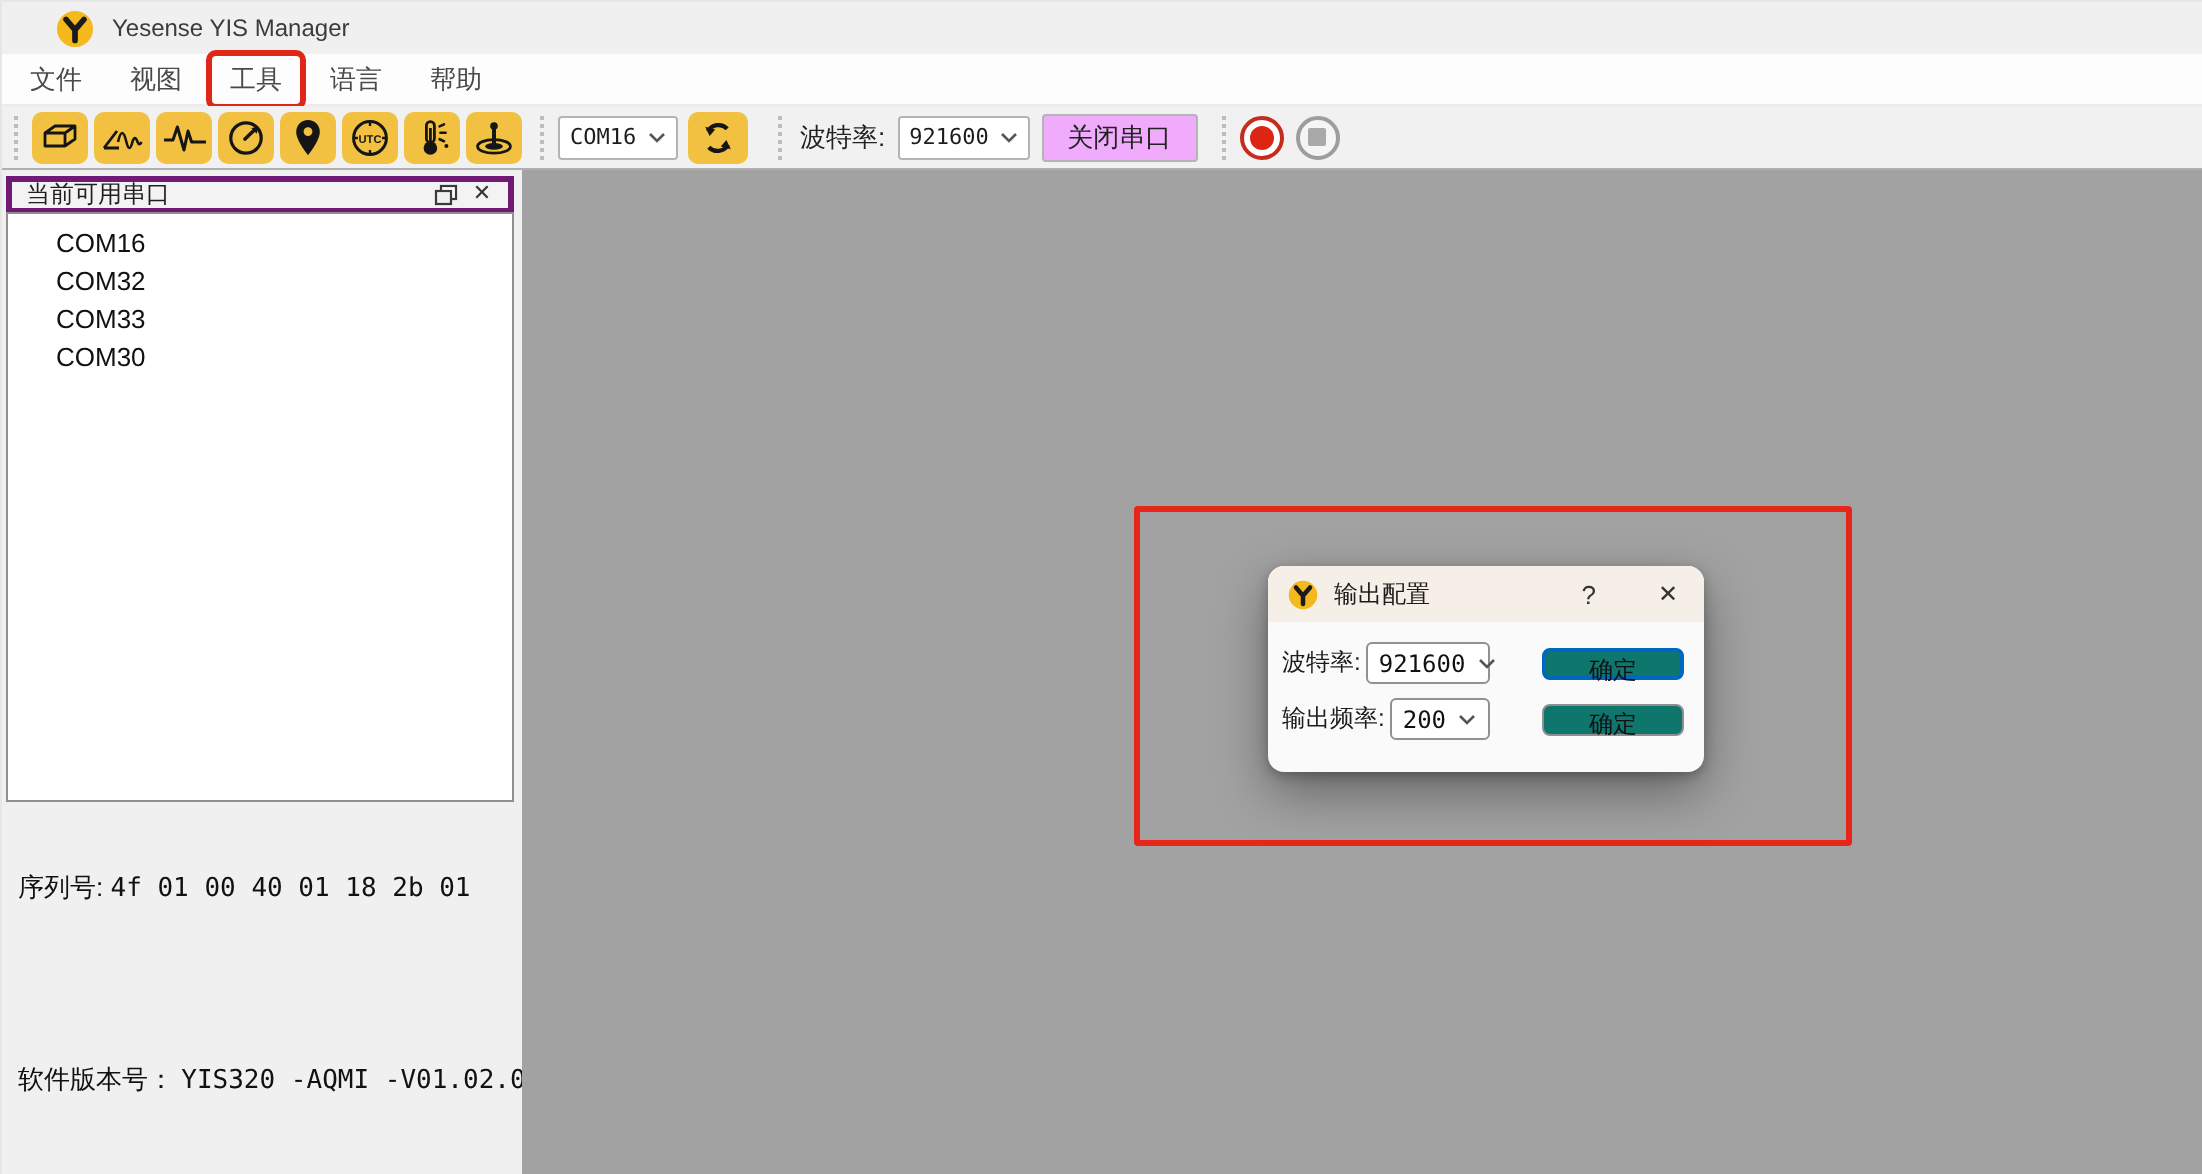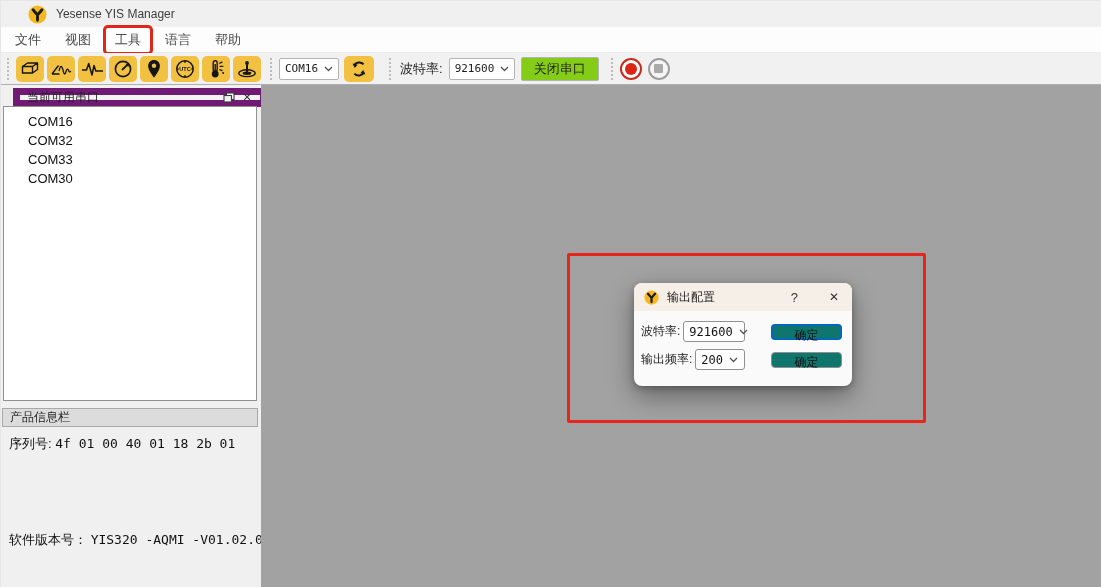--- a/index.html
+++ b/index.html
@@ -24,33 +24,33 @@
            border-bottom:1px solid #b0b0b0;display:flex;align-items:center;}
   .tb-grip{width:4px;height:22px;border-left:2px dotted #bdbdbd;margin:0 5px 0 6px;}
   .tb-btn{width:28px;height:26px;border-radius:5px;background:#f2c141;border:none;
           display:flex;align-items:center;justify-content:center;margin-right:3px;padding:0;cursor:pointer;}
   .tb-btn svg{display:block;}
   .select{height:22px;background:#fff;border:1px solid #b4b4b4;border-radius:2px;
           display:flex;align-items:center;padding:0 5px;cursor:pointer;}
   .sel-text{font-size:11px;color:#1c1c1c;font-family:"DejaVu Sans Mono",monospace;flex:1 1 auto;}
   .chev{margin-left:6px;flex:0 0 auto;display:flex;}
   .tb-label{font-size:13px;color:#222;margin:0 6px 0 2px;}
-  .btn-plain{height:24px;background:#84cc16;border:1px solid #b4b4b4;border-radius:2px;
+  .btn-plain{height:24px;background:#f0abfc;border:1px solid #b4b4b4;border-radius:2px;
              font-size:13px;color:#222;padding:0 12px;margin-left:6px;cursor:pointer;}
   .rec-btn{width:22px;height:22px;border-radius:50%;border:2px solid #c62b1c;background:#fff;
            display:flex;align-items:center;justify-content:center;margin-right:6px;cursor:pointer;padding:0;}
   .rec-dot{width:12px;height:12px;border-radius:50%;background:#dd2513;}
   .stop-btn{width:22px;height:22px;border-radius:50%;border:2px solid #9d9d9d;background:#f5f5f5;
             display:flex;align-items:center;justify-content:center;cursor:pointer;padding:0;}
   .stop-sq{width:9px;height:9px;border-radius:1px;background:#a9a9a9;}
 
   
   .leftcol{position:absolute;left:0;top:84px;width:260px;height:503px;background:#f0f0f0;}
-  .dock-header{position:absolute;left:12px;top:3px;width:254px;height:19px;background:#f3f3f3;
-               border:7px solid #701a75;display:flex;align-items:center;padding:0 4px 0 7px;}
+  .dock-header{position:absolute;left:2px;top:3px;width:254px;height:19px;background:#f3f3f3;
+               border:3px solid #701a75;display:flex;align-items:center;padding:0 4px 0 7px;}
   .dock-title{font-size:12px;color:#1f1f1f;flex:1 1 auto;}
   .dock-hbtn{width:18px;height:15px;display:flex;align-items:center;justify-content:center;
              background:transparent;border:none;cursor:pointer;padding:0;}
   .dock-close{font-size:11px;color:#333;font-weight:bold;line-height:1;}
   .port-list{position:absolute;left:2px;top:21px;width:254px;height:295px;background:#fff;
              border:1px solid #8f8f8f;padding-top:5px;}
   .port-item{font-size:13px;color:#111;padding:1.5px 4px 1.5px 24px;line-height:16px;cursor:default;}
   .info-header{position:absolute;left:1px;top:323px;width:256px;height:19px;background:#dcdcdc;
                border:1px solid #a8a8a8;display:flex;align-items:center;padding-left:7px;}
   .info-title{font-size:12px;color:#1f1f1f;}
@@ -213,23 +213,20 @@
       </button>
       <button class="dock-hbtn">
         <span class="dock-close">✕</span>
       </button>
     </div>
     <div class="port-list">
       <div class="port-item">COM16</div>
       <div class="port-item">COM32</div>
       <div class="port-item">COM33</div>
       <div class="port-item">COM30</div>
-    </div>
-    <div class="info-header">
-      <span class="info-title">产品信息栏</span>
     </div>
     <div class="info-row" style="top:350px;">
       <span>序列号:</span>
       <span class="mono">4f 01 00 40 01 18 2b 01</span>
     </div>
     <div class="info-row" style="top:446px;">
       <span>软件版本号：</span>
       <span class="mono">YIS320 -AQMI -V01.02.03;</span>
     </div>
   </div>

